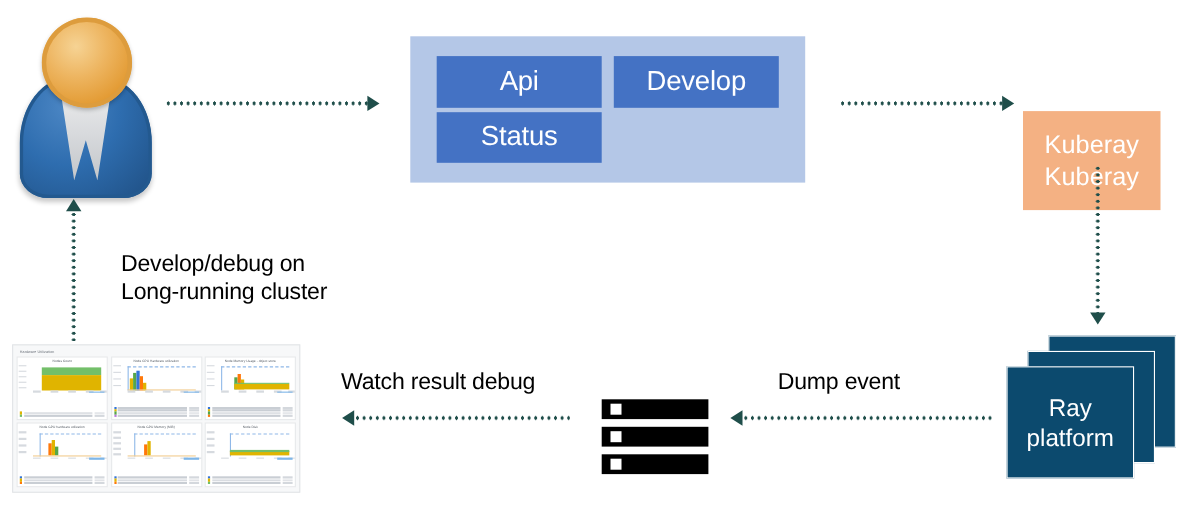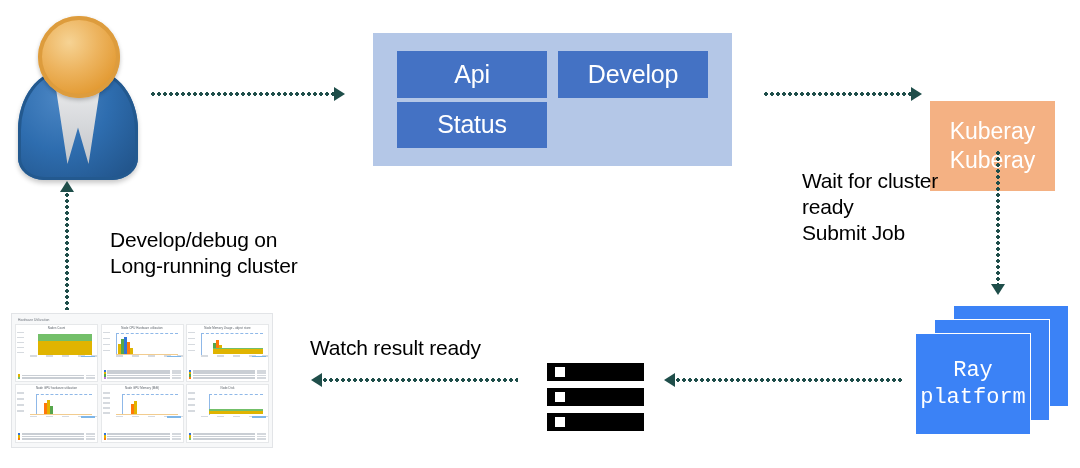--- a/index.html
+++ b/index.html
@@ -117,23 +117,22 @@
   
   #ray-cluster-stack {
     position: absolute;
     left: 915px;
     top: 305px;
     width: 160px;
     height: 132px;
   }
   .rc-card {
     position: absolute;
-    background: #3b82f6;
+    background: #0c4a6e;
     border: 1.5px solid #ffffff;
-    font-family: Liberation Mono, monospace;
   }
   .rc-back  { left: 38px; top: 0px;  width: 114px; height: 100px; }
   .rc-mid   { left: 19px; top: 14px; width: 114px; height: 100px; }
   .rc-front {
     left: 0px; top: 28px; width: 114px; height: 100px;
     display: flex; flex-direction: column;
     align-items: center; justify-content: center;
     color: #ffffff; font-size: 22px; line-height: 27px; text-align: center;
   }
 
@@ -284,53 +283,51 @@
 
 
   <div class="arrow-h" style="left:763px; top:92px; width:150px;"></div>
   <div class="head head-right" style="left:911px; top:87px;"></div>
 
   <div id="kuberay-box">
     <span>Kuberay</span>
     <span>Kuberay</span>
   </div>
 
-  <div class="label" style="left:802px; top:168px; width:185px;">Wait for cluster
-ready
-Submit Job</div>
 
   <div class="arrow-v" style="left:996px; top:150px; height:136px;"></div>
   <div class="head head-down" style="left:991px; top:284px;"></div>
 
   <div id="ray-cluster-stack">
     <div class="rc-card rc-back"></div>
     <div class="rc-card rc-mid"></div>
     <div class="rc-card rc-front">
       <span>Ray</span>
       <span>platform</span>
     </div>
   </div>
 
+  <div class="label" style="left:707px; top:335px; width:180px;">Dump event</div>
 
   <div class="arrow-h" style="left:675px; top:378px; width:229px;"></div>
   <div class="head head-left" style="left:664px; top:373px;"></div>
 
   <div id="history-server-icon">
     <div class="srv-bar b1">
       <div class="srv-led"></div>
     </div>
     <div class="srv-bar b2">
       <div class="srv-led"></div>
     </div>
     <div class="srv-bar b3">
       <div class="srv-led"></div>
     </div>
   </div>
 
-  <div class="label" style="left:310px; top:335px; width:235px;">Watch result ready</div>
+  <div class="label" style="left:310px; top:335px; width:235px;">Watch result debug</div>
 
   <div class="arrow-h" style="left:322px; top:378px; width:196px;"></div>
   <div class="head head-left" style="left:311px; top:373px;"></div>
 
 
   <div class="label" style="left:110px; top:227px; width:290px;">Develop/debug on
 Long-running cluster</div>
 
   <div class="arrow-v" style="left:65px; top:192px; height:118px;"></div>
   <div class="head head-up" style="left:60px; top:181px;"></div>

